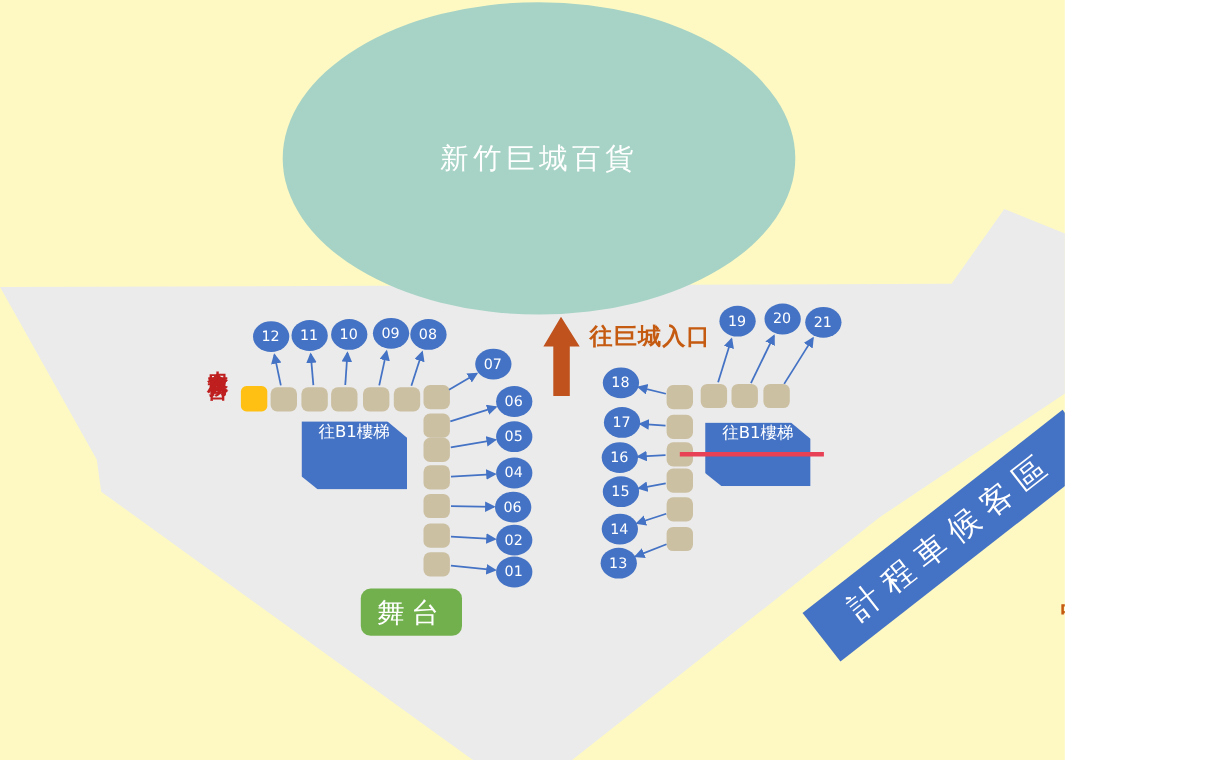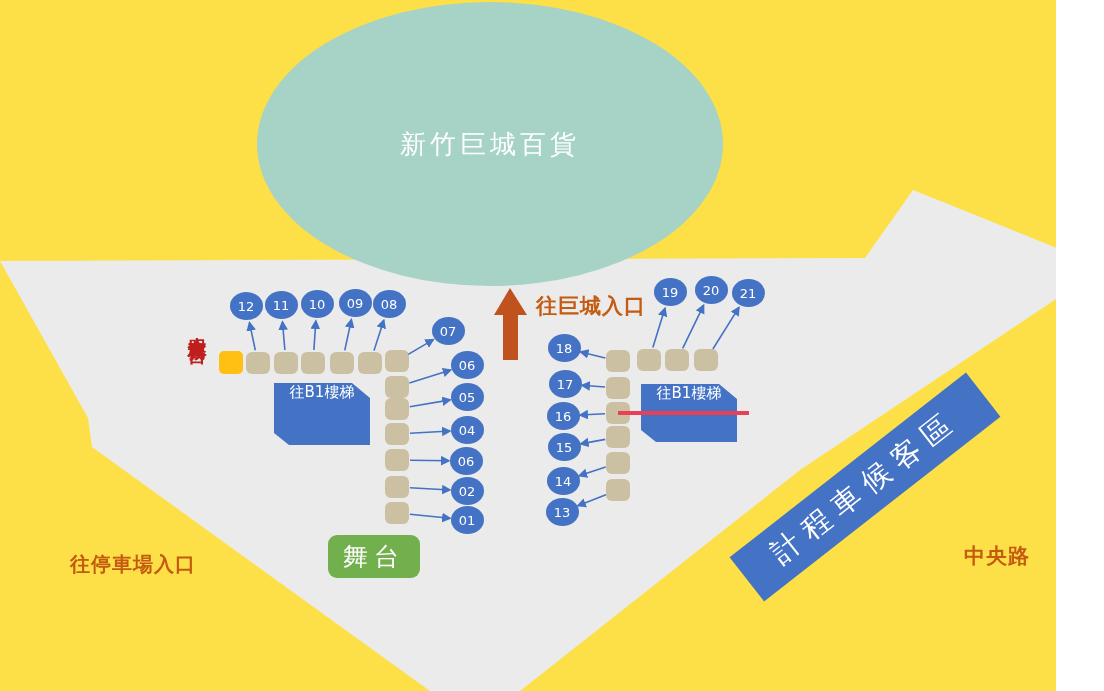--- a/index.html
+++ b/index.html
@@ -1,18 +1,18 @@
 <!DOCTYPE html>
 <html><head>
 <meta charset="utf-8">
 <style>
   html,body { margin:0; padding:0; background:#ffffff; }
   .canvas {
-    position:relative; width:1056px; height:691px; overflow:hidden;
-    background:#fde047;
+    position:relative; width:968px; height:691px; overflow:hidden;
+    background:#fef9c3;
     font-family:"DejaVu Sans","Liberation Sans",sans-serif;
   }
   .abs { position:absolute; }
   svg.layer { position:absolute; left:0; top:0; width:1104px; height:691px; pointer-events:none; }
 
   
   .venue-ellipse {
     left:257px; top:2px; width:466px; height:284px;
     background:#a6d3c5; border-radius:50%;
     display:flex; align-items:center; justify-content:center;
@@ -116,21 +116,20 @@
   </div>
   <div class="abs b1-box b1-right">
     <span>往B1樓梯</span>
   </div>
 
   <div class="abs orange-label city-entrance-label">往巨城入口</div>
 
   <div class="abs stage-box">
     <span class="stage-label">舞台</span>
   </div>
-  <div class="abs orange-label parking-label">往停車場入口</div>
   <div class="abs orange-label road-label">中央路</div>
 
 
   <div id="booths">
       <div class="booth-square" style="left: 246px; top: 352px;"></div>
       <div class="booth-circle" style="left: 229.5px; top: 292px;">12</div>
       <div class="booth-square" style="left: 274px; top: 352px;"></div>
       <div class="booth-circle" style="left: 264.5px; top: 291px;">11</div>
       <div class="booth-square" style="left: 301px; top: 352px;"></div>
       <div class="booth-circle" style="left: 300.5px; top: 290px;">10</div>

